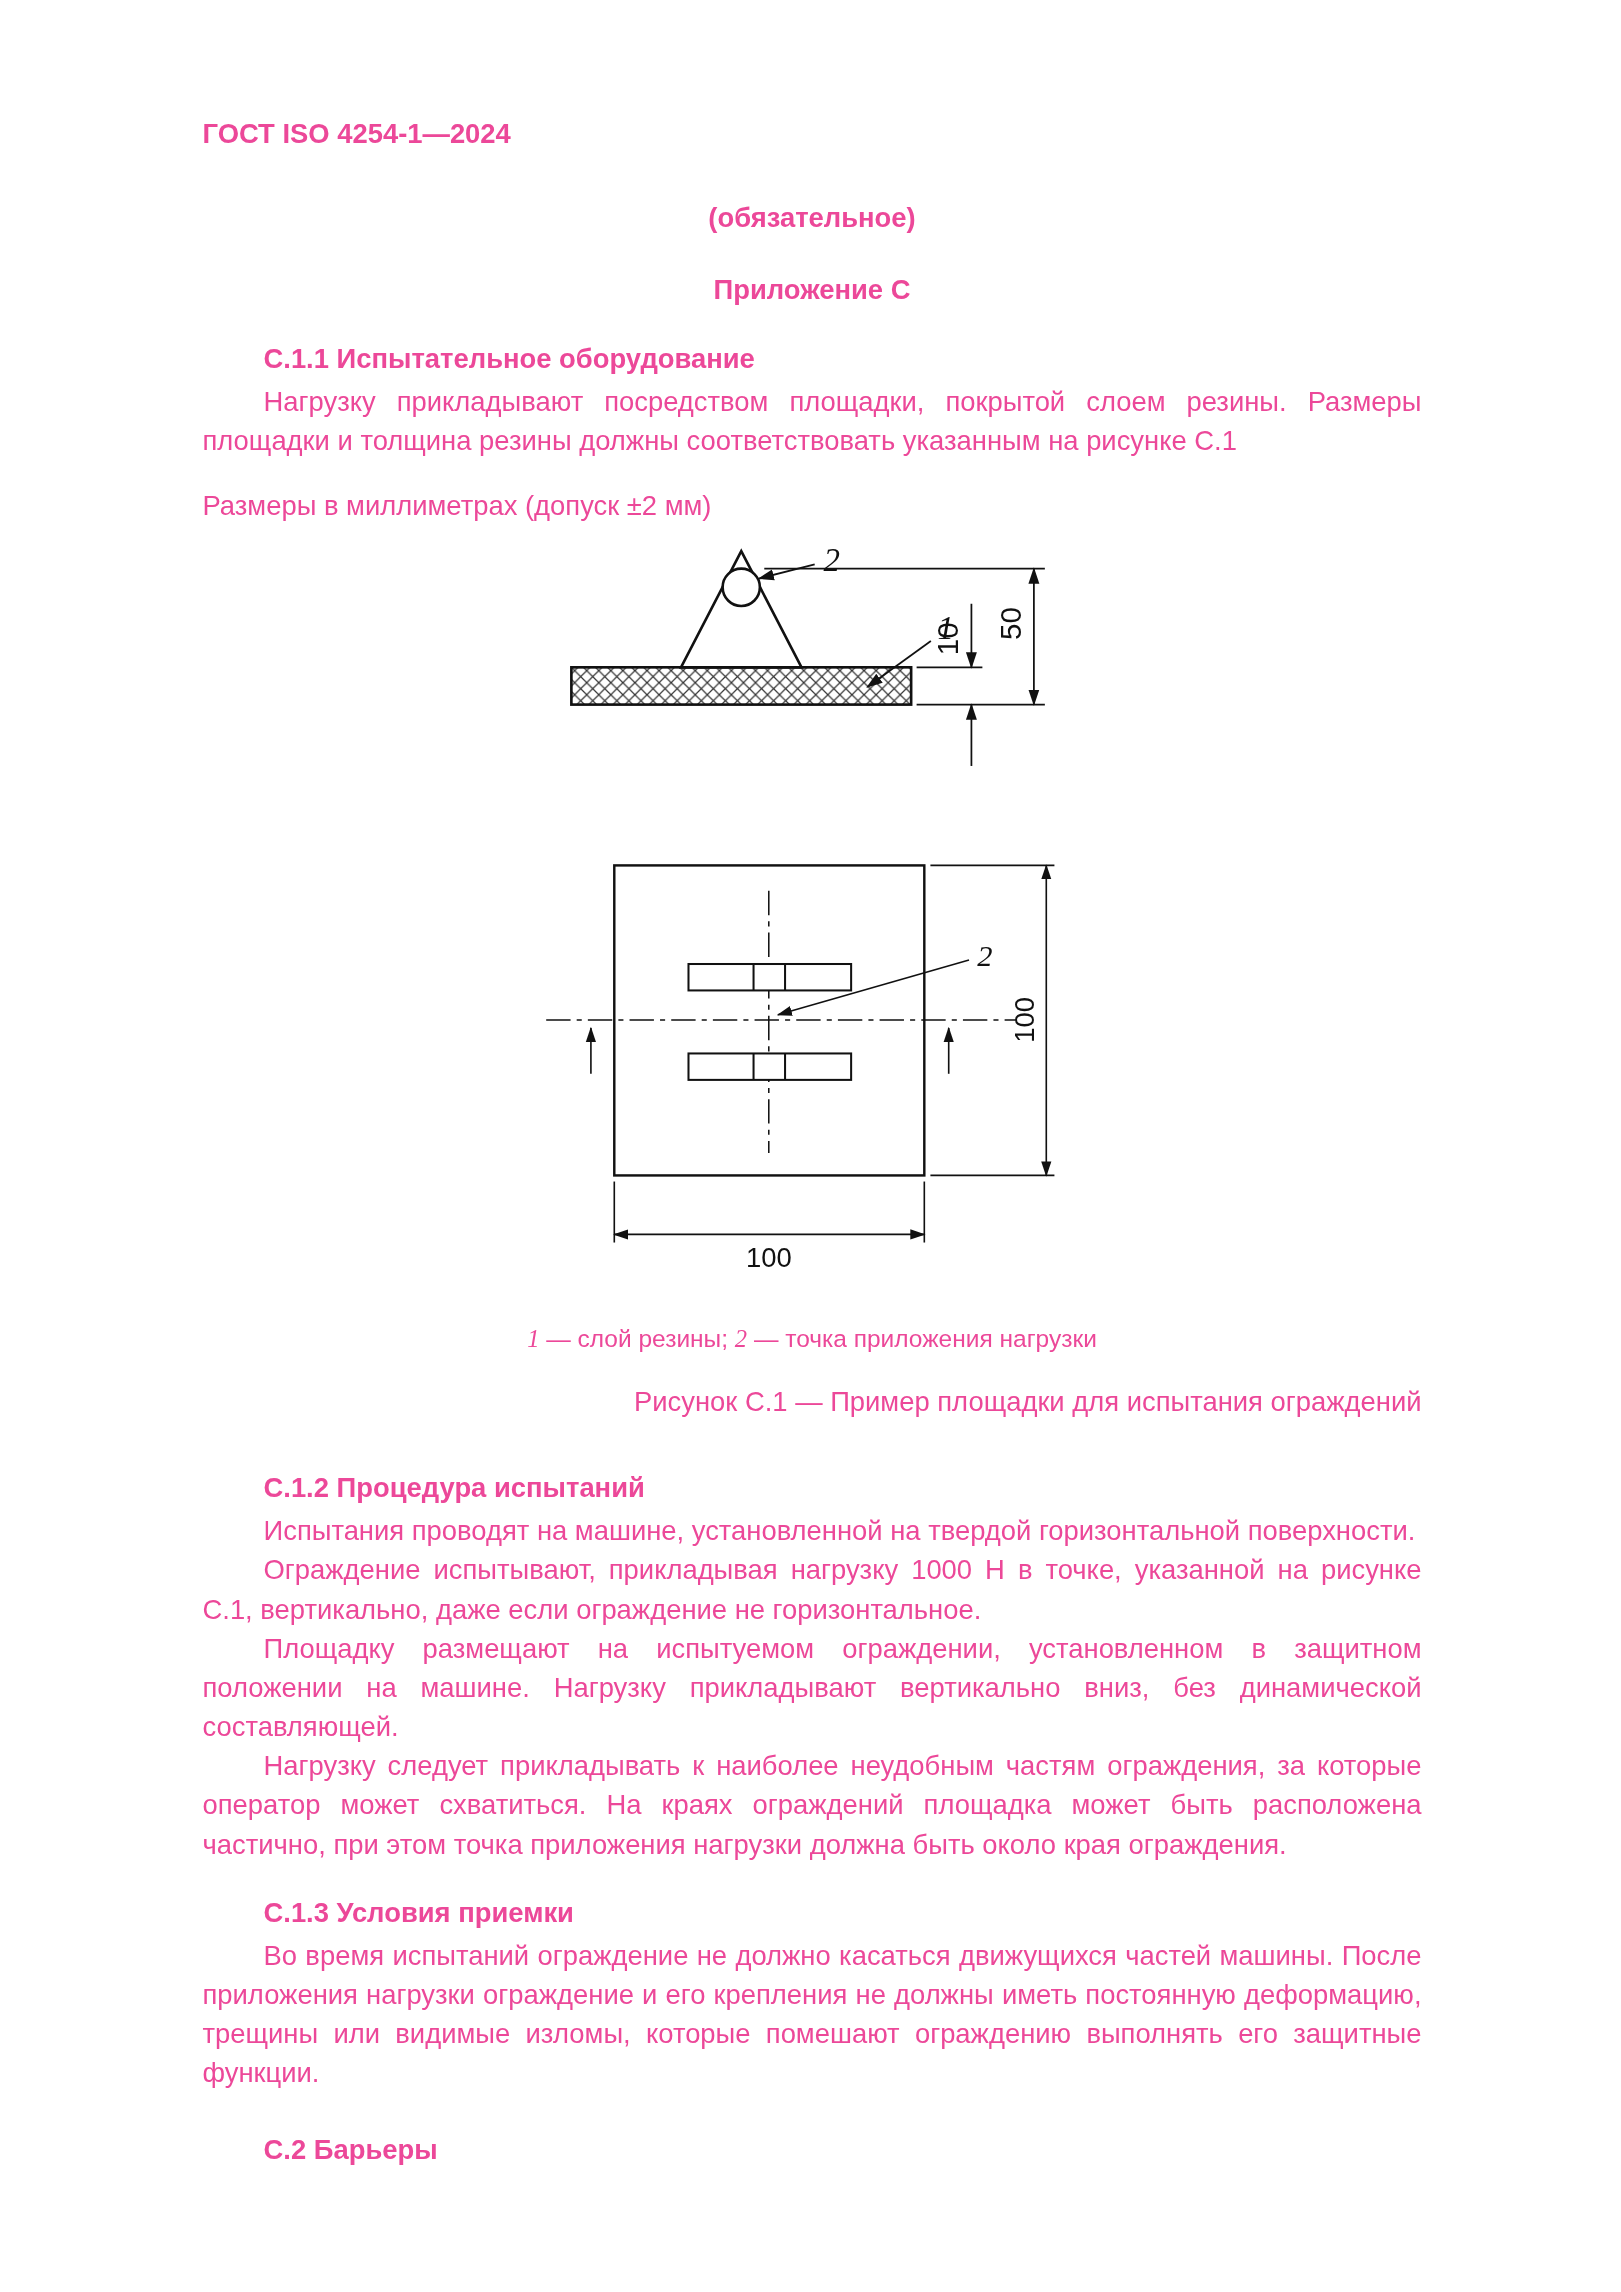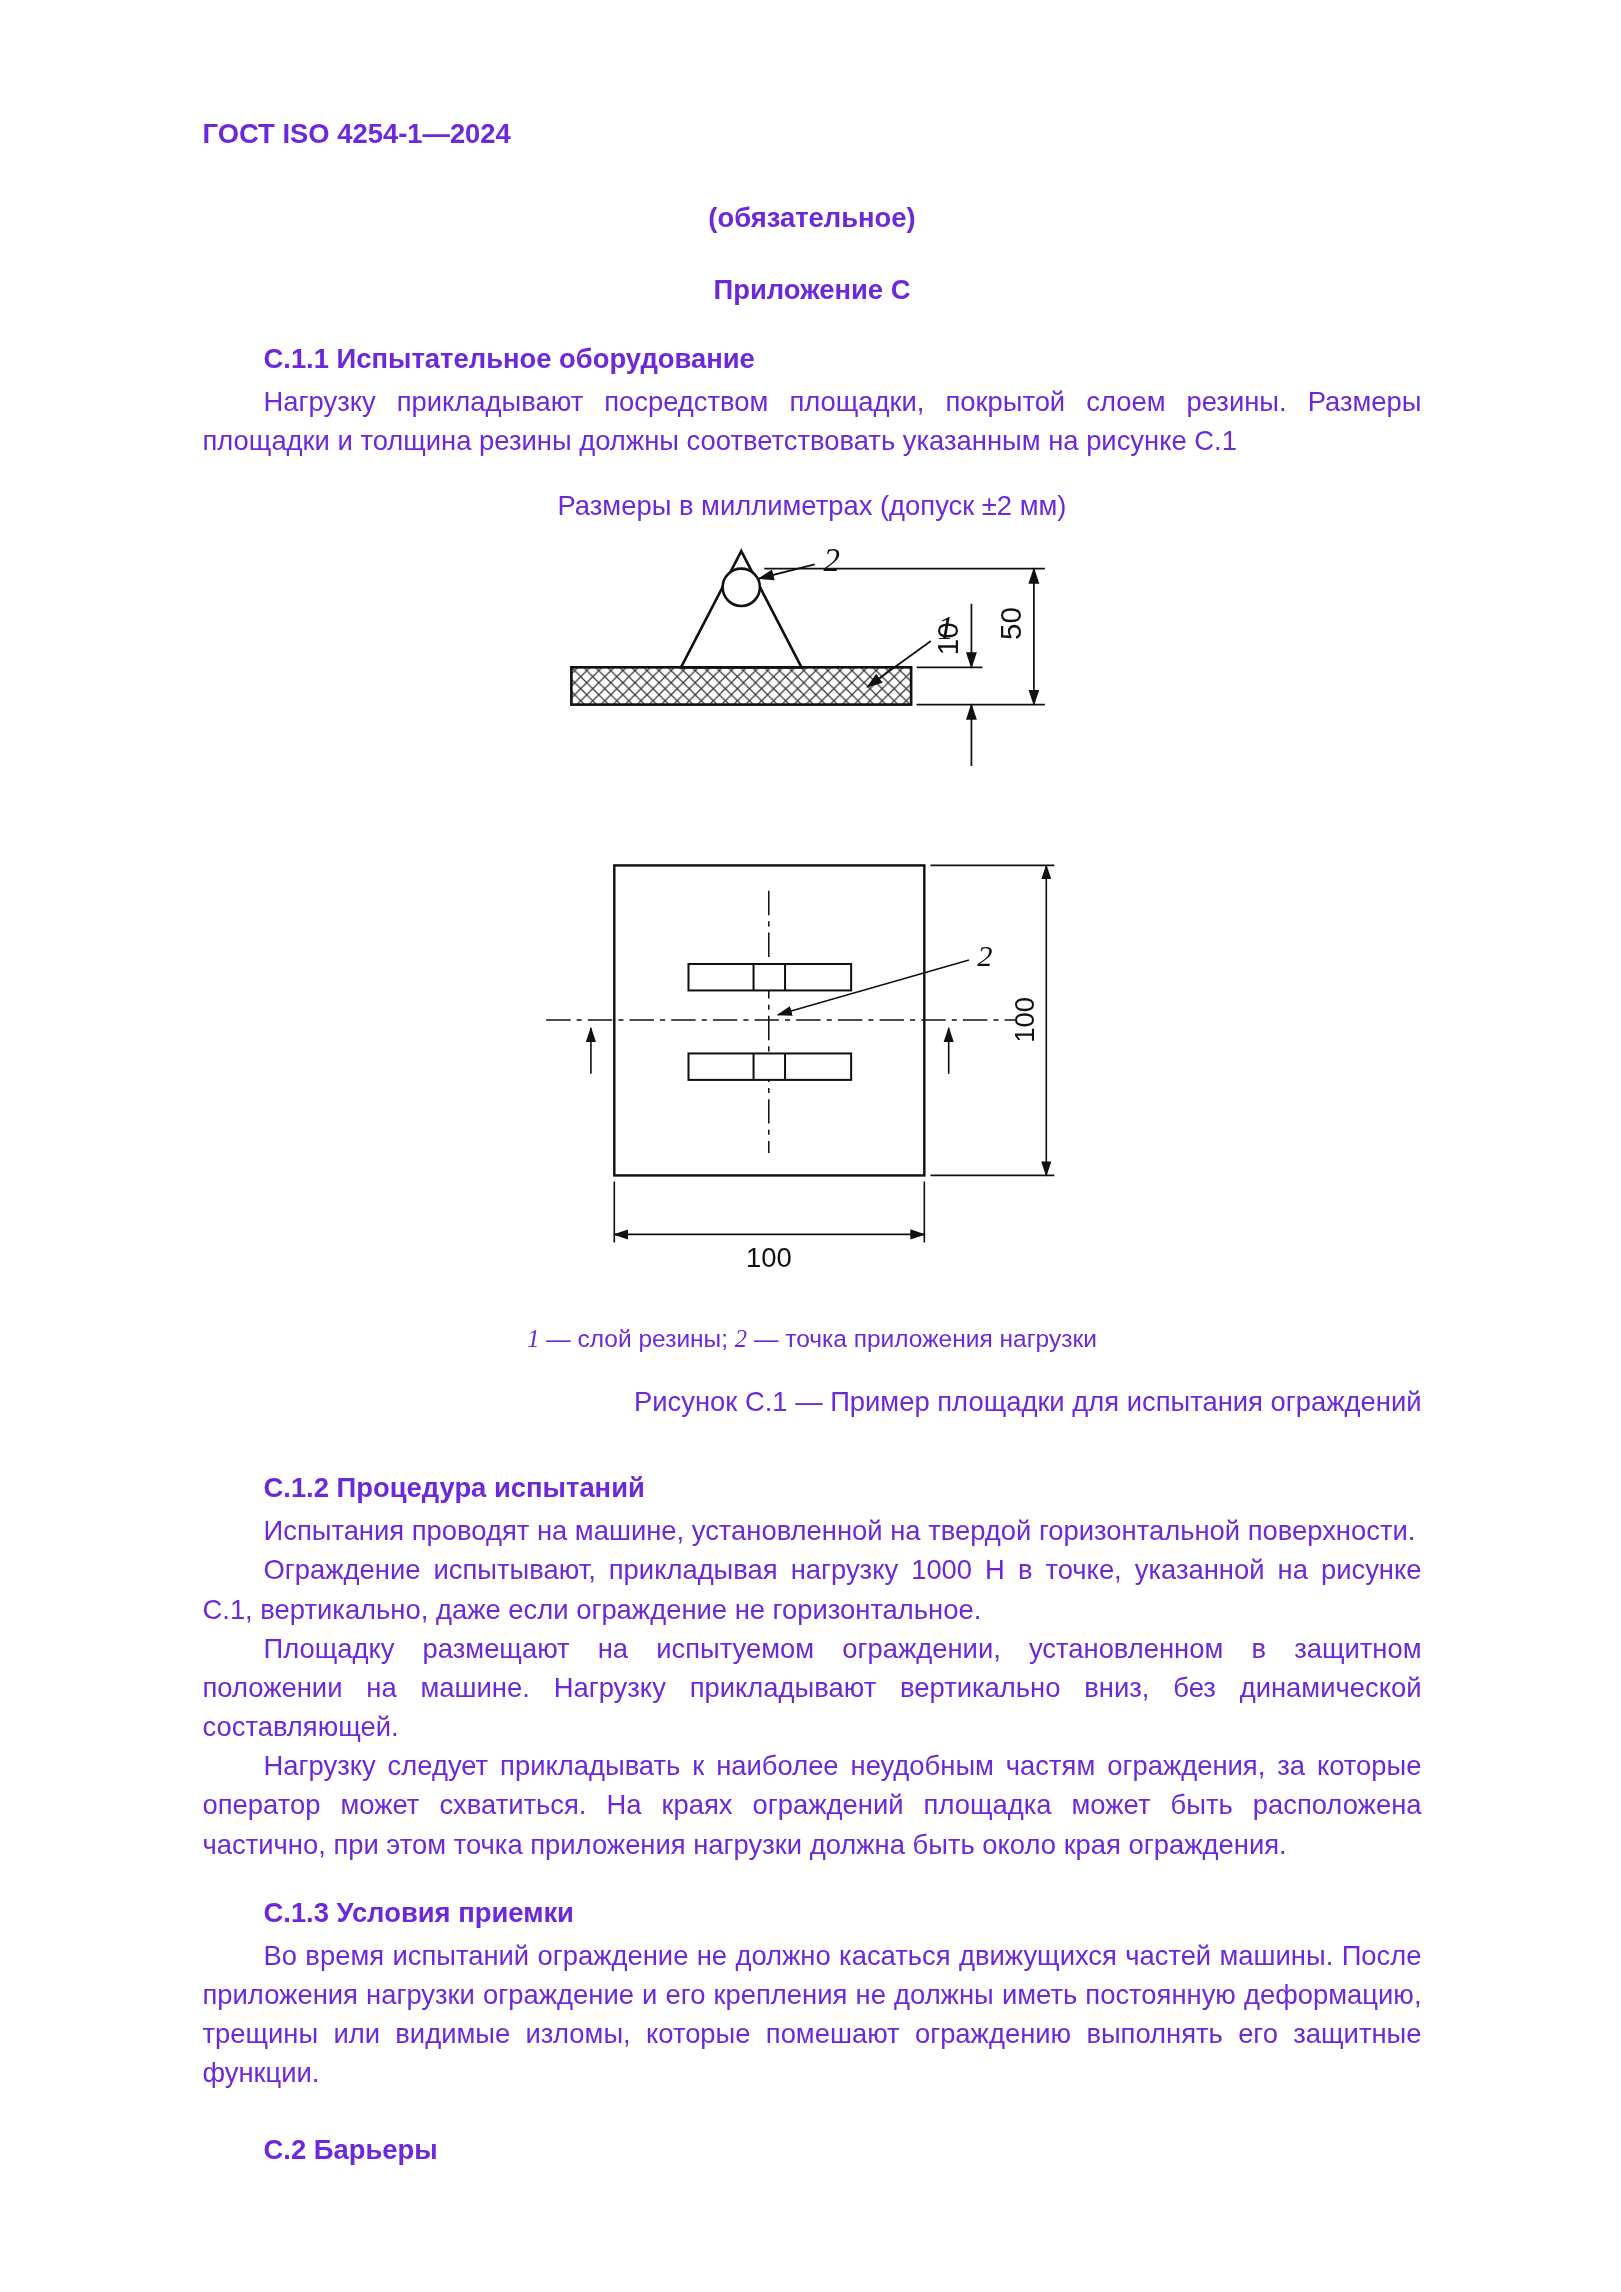--- a/index.html
+++ b/index.html
@@ -3,21 +3,21 @@
 <meta charset="utf-8">
 <style>
   * { margin: 0; padding: 0; box-sizing: border-box; }
   html, body { background: #ffffff; }
   .page {
     position: relative;
     width: 1608px;
     height: 2293px;
     margin: 0 auto;
     background: #ffffff;
-    color: #6d28d9;
+    color: #ec4899;
     font-family: "Liberation Sans", sans-serif;
     font-size: 27.4px;
     line-height: 1.43;
     padding: 114px 193px 0 196px;
     overflow: hidden;
   }
   .doc-header {
     font-weight: bold;
     font-size: 27.4px;
     margin-bottom: 45px;
@@ -42,21 +42,20 @@
     font-weight: bold;
     padding-left: 61px;
     margin: 29px 0 3.9px 0;
   }
   p.body {
     text-align: justify;
     text-indent: 61px;
     margin: 0;
   }
   .dim-note {
-    text-align: center;
     margin: 25.5px 0 13.7px 0;
   }
   .fig-wrap { text-align: center; }
   .fig-row { text-align: center; }
   .fig-row svg { display: inline-block; }
   .plan-row { margin-top: 17.6px; }
   .fig-legend {
     text-align: center;
     font-size: 24.5px;
     margin-top: 39px;

